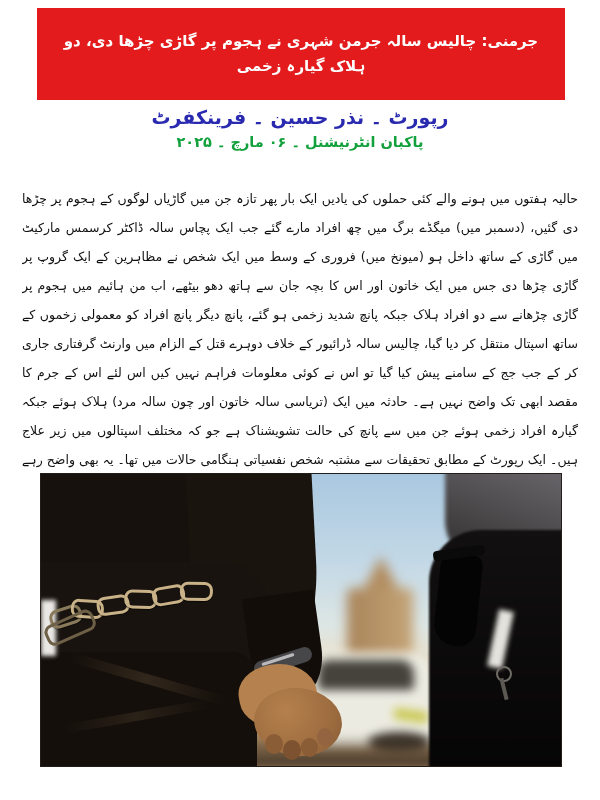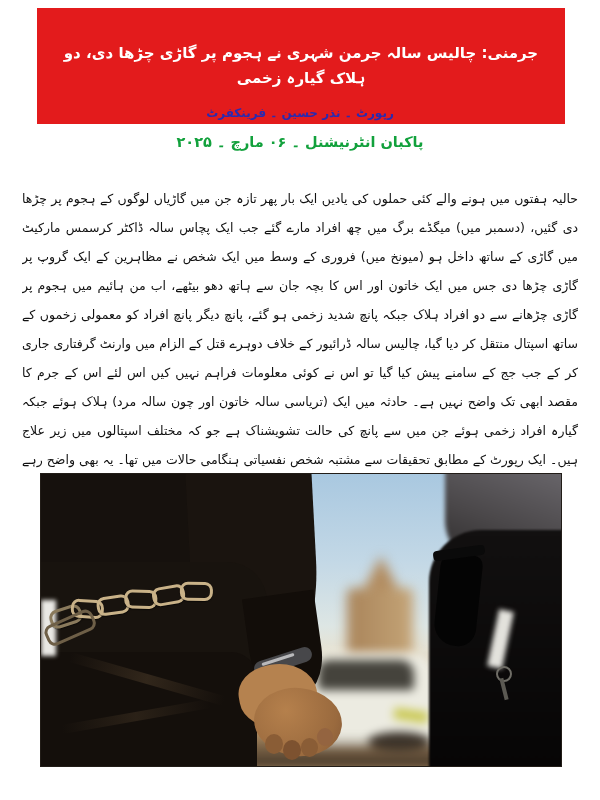--- a/index.html
+++ b/index.html
@@ -2,31 +2,31 @@
 <html lang="ur" dir="rtl" style="--banner-red: #e31b1c; --headline-white: #ffffff; --byline-blue: #2a2ab0; --byline-green: #12a13c; --body-text: #111111;"><head>
 <meta charset="utf-8">
 <style>
   html,body{margin:0;padding:0;background:#ffffff;}
   #page{
     position:relative;width:600px;height:800px;background:#ffffff;
     font-family:"DejaVu Sans",sans-serif;overflow:hidden;direction:rtl;
   }
   
   .banner{
-    position:absolute;left:37px;top:8px;width:528px;height:116px;
+    position:absolute;left:37px;top:8px;width:528px;height:92px;
     background:var(--banner-red,#e31b1c);color:var(--headline-white,#ffffff);
     display:flex;flex-direction:column;justify-content:center;align-items:center;
     gap:4px;padding:4px 10px;box-sizing:border-box;text-align:center;
   }
   .banner .l1{font-size:15px;font-weight:bold;line-height:25px;}
   .banner .l2{font-size:15.5px;font-weight:bold;line-height:24px;}
   
   .byline-reporter{
     position:absolute;left:0;top:106px;width:600px;text-align:center;
-    color:var(--byline-blue,#2a2ab0);font-size:12px;font-weight:bold;
+    color:var(--byline-blue,#2a2ab0);font-size:19px;font-weight:bold;
   }
   .byline-publication{
     position:absolute;left:0;top:134px;width:600px;text-align:center;
     color:var(--byline-green,#12a13c);font-size:14.5px;font-weight:bold;
   }
   
   .article{
     position:absolute;left:22px;top:184px;width:556px;height:286px;
     color:var(--body-text,#111111);font-size:12.5px;line-height:29px;
     text-align:justify;direction:rtl;overflow:hidden;

